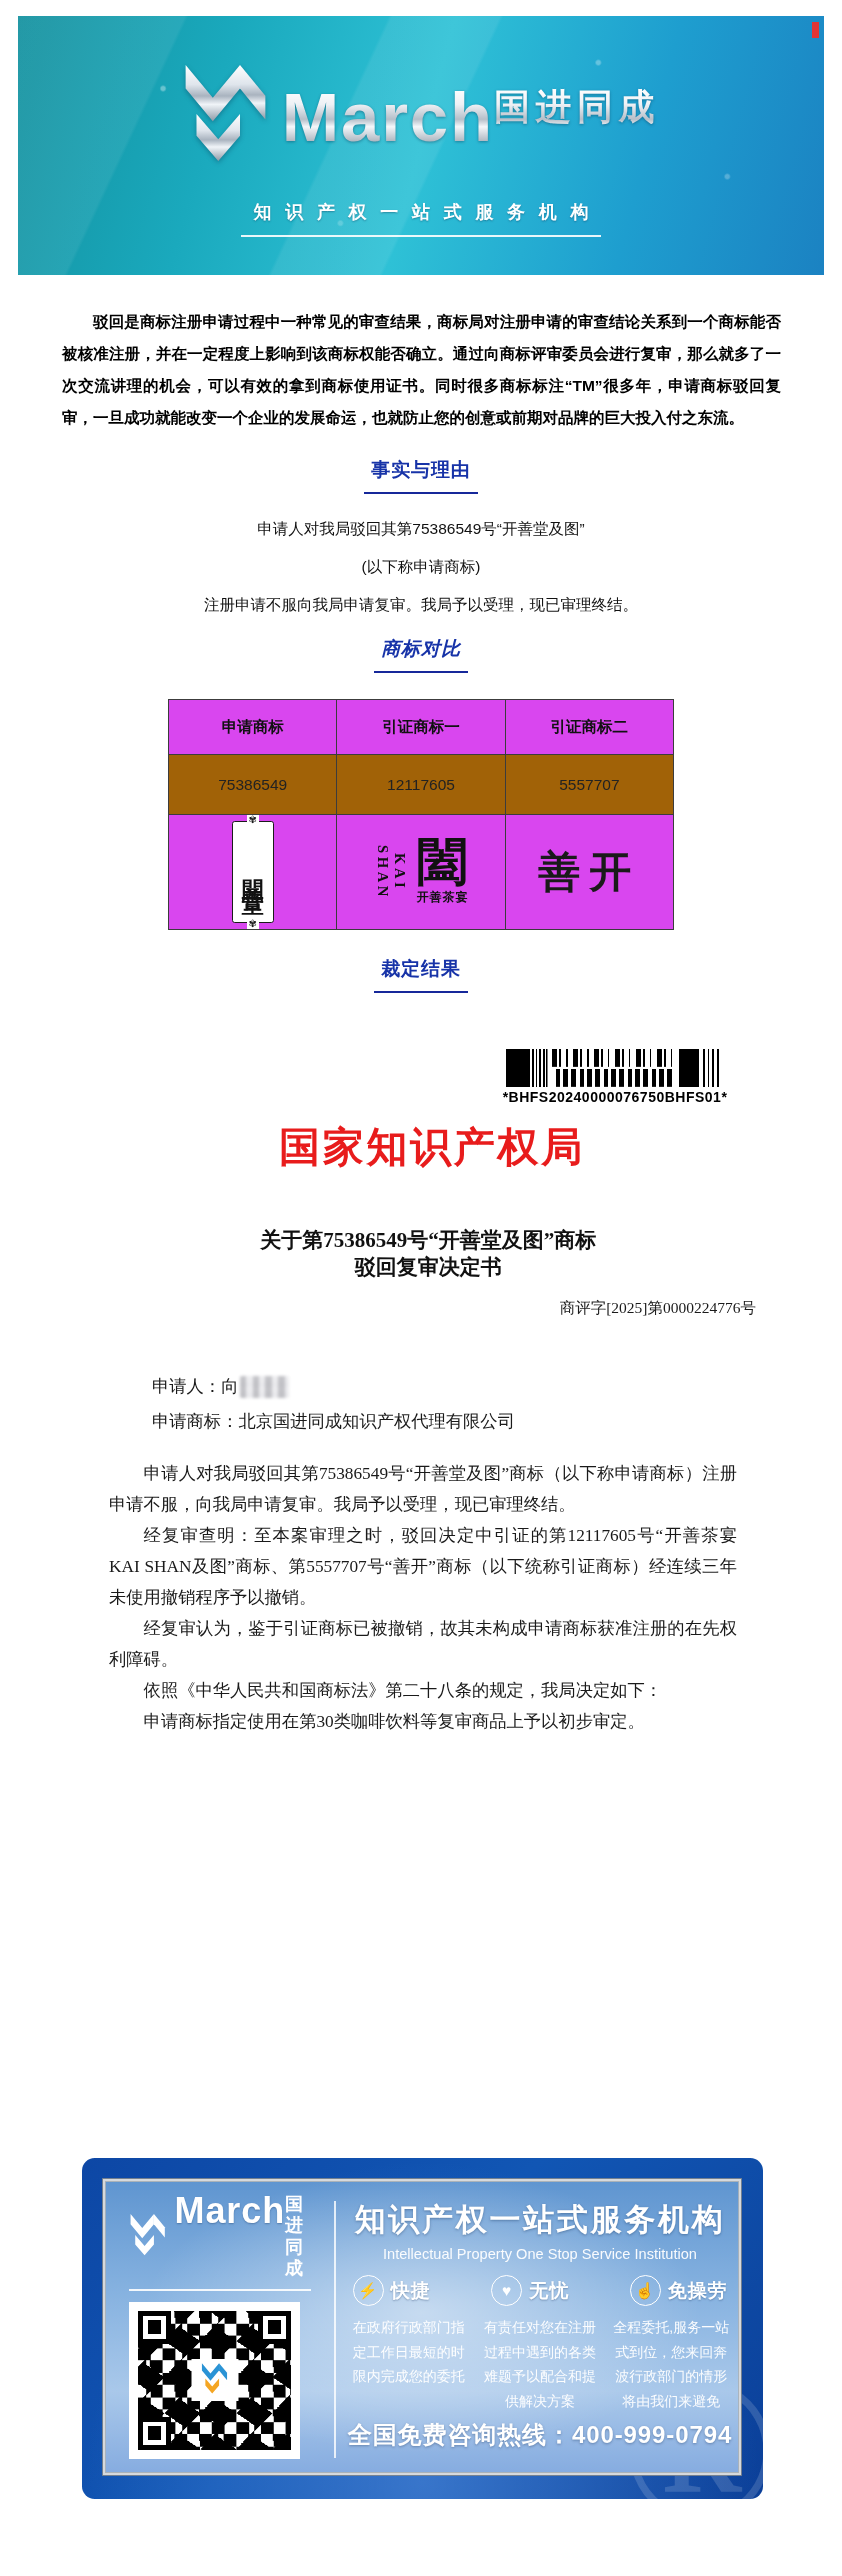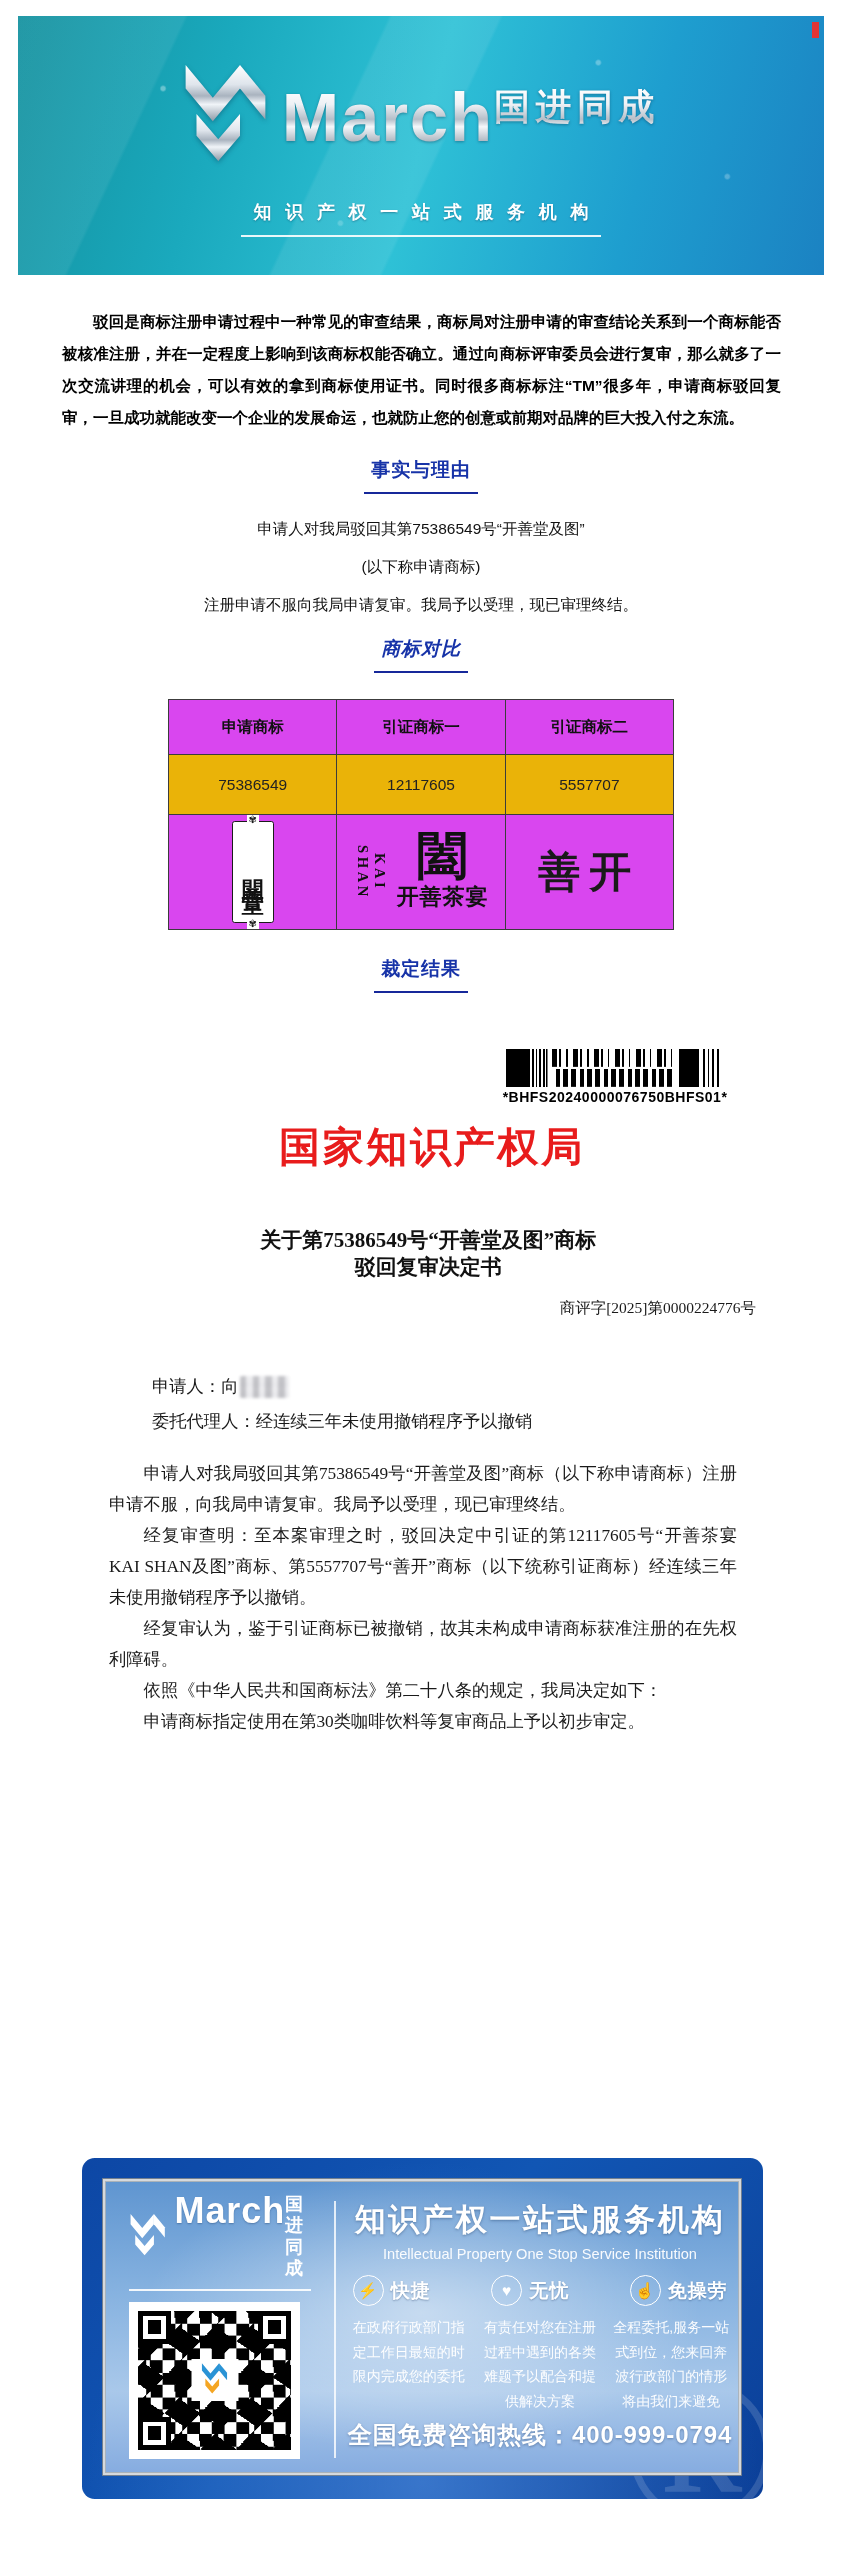--- a/index.html
+++ b/index.html
@@ -53,21 +53,21 @@
   .facts-lines { position:absolute; left:0; top:510px; width:842px; text-align:center;
     font-size:15.5px; color:#111; line-height:38px; font-weight:500; }
 
   
   .tm-table { position:absolute; left:168px; top:699px; width:506px; border-collapse:collapse; }
   .tm-table td {
     border:1.8px solid #3c3c3c; text-align:center; vertical-align:middle;
     width:33.33%; background:#d946ef;
   }
   .tm-table .row-head td { height:55px; font-size:15.5px; font-weight:bold; color:#111; }
-  .tm-table .row-num td { height:60px; font-size:15.5px; color:#222; background:#eab308; }
+  .tm-table .row-num td { height:60px; font-size:15.5px; color:#222; background:#a16207; }
   .tm-table .row-img td { height:115px; }
   .mark1-frame {
     position:relative; display:inline-flex; align-items:center; justify-content:center;
     width:42px; height:102px; border:1.8px solid #1b1b1b; border-radius:2.7px; background:#fff;
   }
   .mark1-frame::before, .mark1-frame::after {
     position:absolute; left:50%; transform:translateX(-50%);
     font-size:10px; color:#1b1b1b; background:#fff; line-height:1; padding:0 1.8px;
   }
   .mark1-frame::before { content:"✾"; top:-7.3px; }
@@ -76,21 +76,21 @@
     writing-mode:vertical-rl; font-family:"Liberation Serif", serif;
     font-size:22px; font-weight:600; letter-spacing:6.4px; color:#111;
   }
   .mark2-wrap { display:flex; align-items:center; justify-content:center; gap:9px; }
   .mark2-latin {
     writing-mode:vertical-rl; font-family:"Liberation Serif", serif;
     font-size:14.6px; font-weight:bold; letter-spacing:3.6px; color:#111; height:95px;
   }
   .mark2-main { display:flex; flex-direction:column; align-items:center; }
   .mark2-seal { font-family:"Liberation Serif", serif; font-size:51px; line-height:.95; font-weight:700; color:#111; }
-  .mark2-caption { font-size:22px; font-weight:bold; color:#111; margin-top:1.8px; letter-spacing:0.9px; }
+  .mark2-caption { font-size:12px; font-weight:bold; color:#111; margin-top:1.8px; letter-spacing:0.9px; }
   .mark3-text { font-family:"Liberation Serif", serif; font-size:42px; font-weight:600; letter-spacing:9px; color:#1a1a1a; }
 
   
   .barcode {
     position:absolute; left:506px; top:1049px; width:215px; height:38px;
     background:
       linear-gradient(#000,#000) 0 0 / 24px 100%,
       repeating-linear-gradient(90deg,#000 0 1.8px,transparent 1.8px 3.6px) 26.4px 0 / 15.5px 100%,
       repeating-linear-gradient(90deg,#000 0 4.6px,transparent 4.6px 7.3px,#000 7.3px 9px,transparent 9px 13.7px,#000 13.7px 15.5px,transparent 15.5px 21px) 46px 0 / 124px 47%,
       repeating-linear-gradient(90deg,transparent 0 3.6px,#000 3.6px 8.2px,transparent 8.2px 11px,#000 11px 16.4px,transparent 16.4px 19px,#000 19px 24px) 46px 100% / 124px 47%,
@@ -299,21 +299,21 @@
 
   <div class="doc-title">
     <div>关于第75386549号“开善堂及图”商标</div>
     <div>驳回复审决定书</div>
   </div>
 
   <div class="doc-number">商评字[2025]第0000224776号</div>
 
   <div class="party-block">
     <div><span>申请人：向</span><span class="redacted"></span></div>
-    <div>委托代理人：经连续三年未使用撤销程序予以撤销</div>
+    <div>申请商标：北京国进同成知识产权代理有限公司</div>
   </div>
 
   <div class="decision-body">
     <p>申请人对我局驳回其第75386549号“开善堂及图”商标（以下称申请商标）注册申请不服，向我局申请复审。我局予以受理，现已审理终结。</p>
     <p>经复审查明：至本案审理之时，驳回决定中引证的第12117605号“开善茶宴 KAI SHAN及图”商标、第5557707号“善开”商标（以下统称引证商标）经连续三年未使用撤销程序予以撤销。</p>
     <p>经复审认为，鉴于引证商标已被撤销，故其未构成申请商标获准注册的在先权利障碍。</p>
     <p>依照《中华人民共和国商标法》第二十八条的规定，我局决定如下：</p>
     <p>申请商标指定使用在第30类咖啡饮料等复审商品上予以初步审定。</p>
   </div>
 

